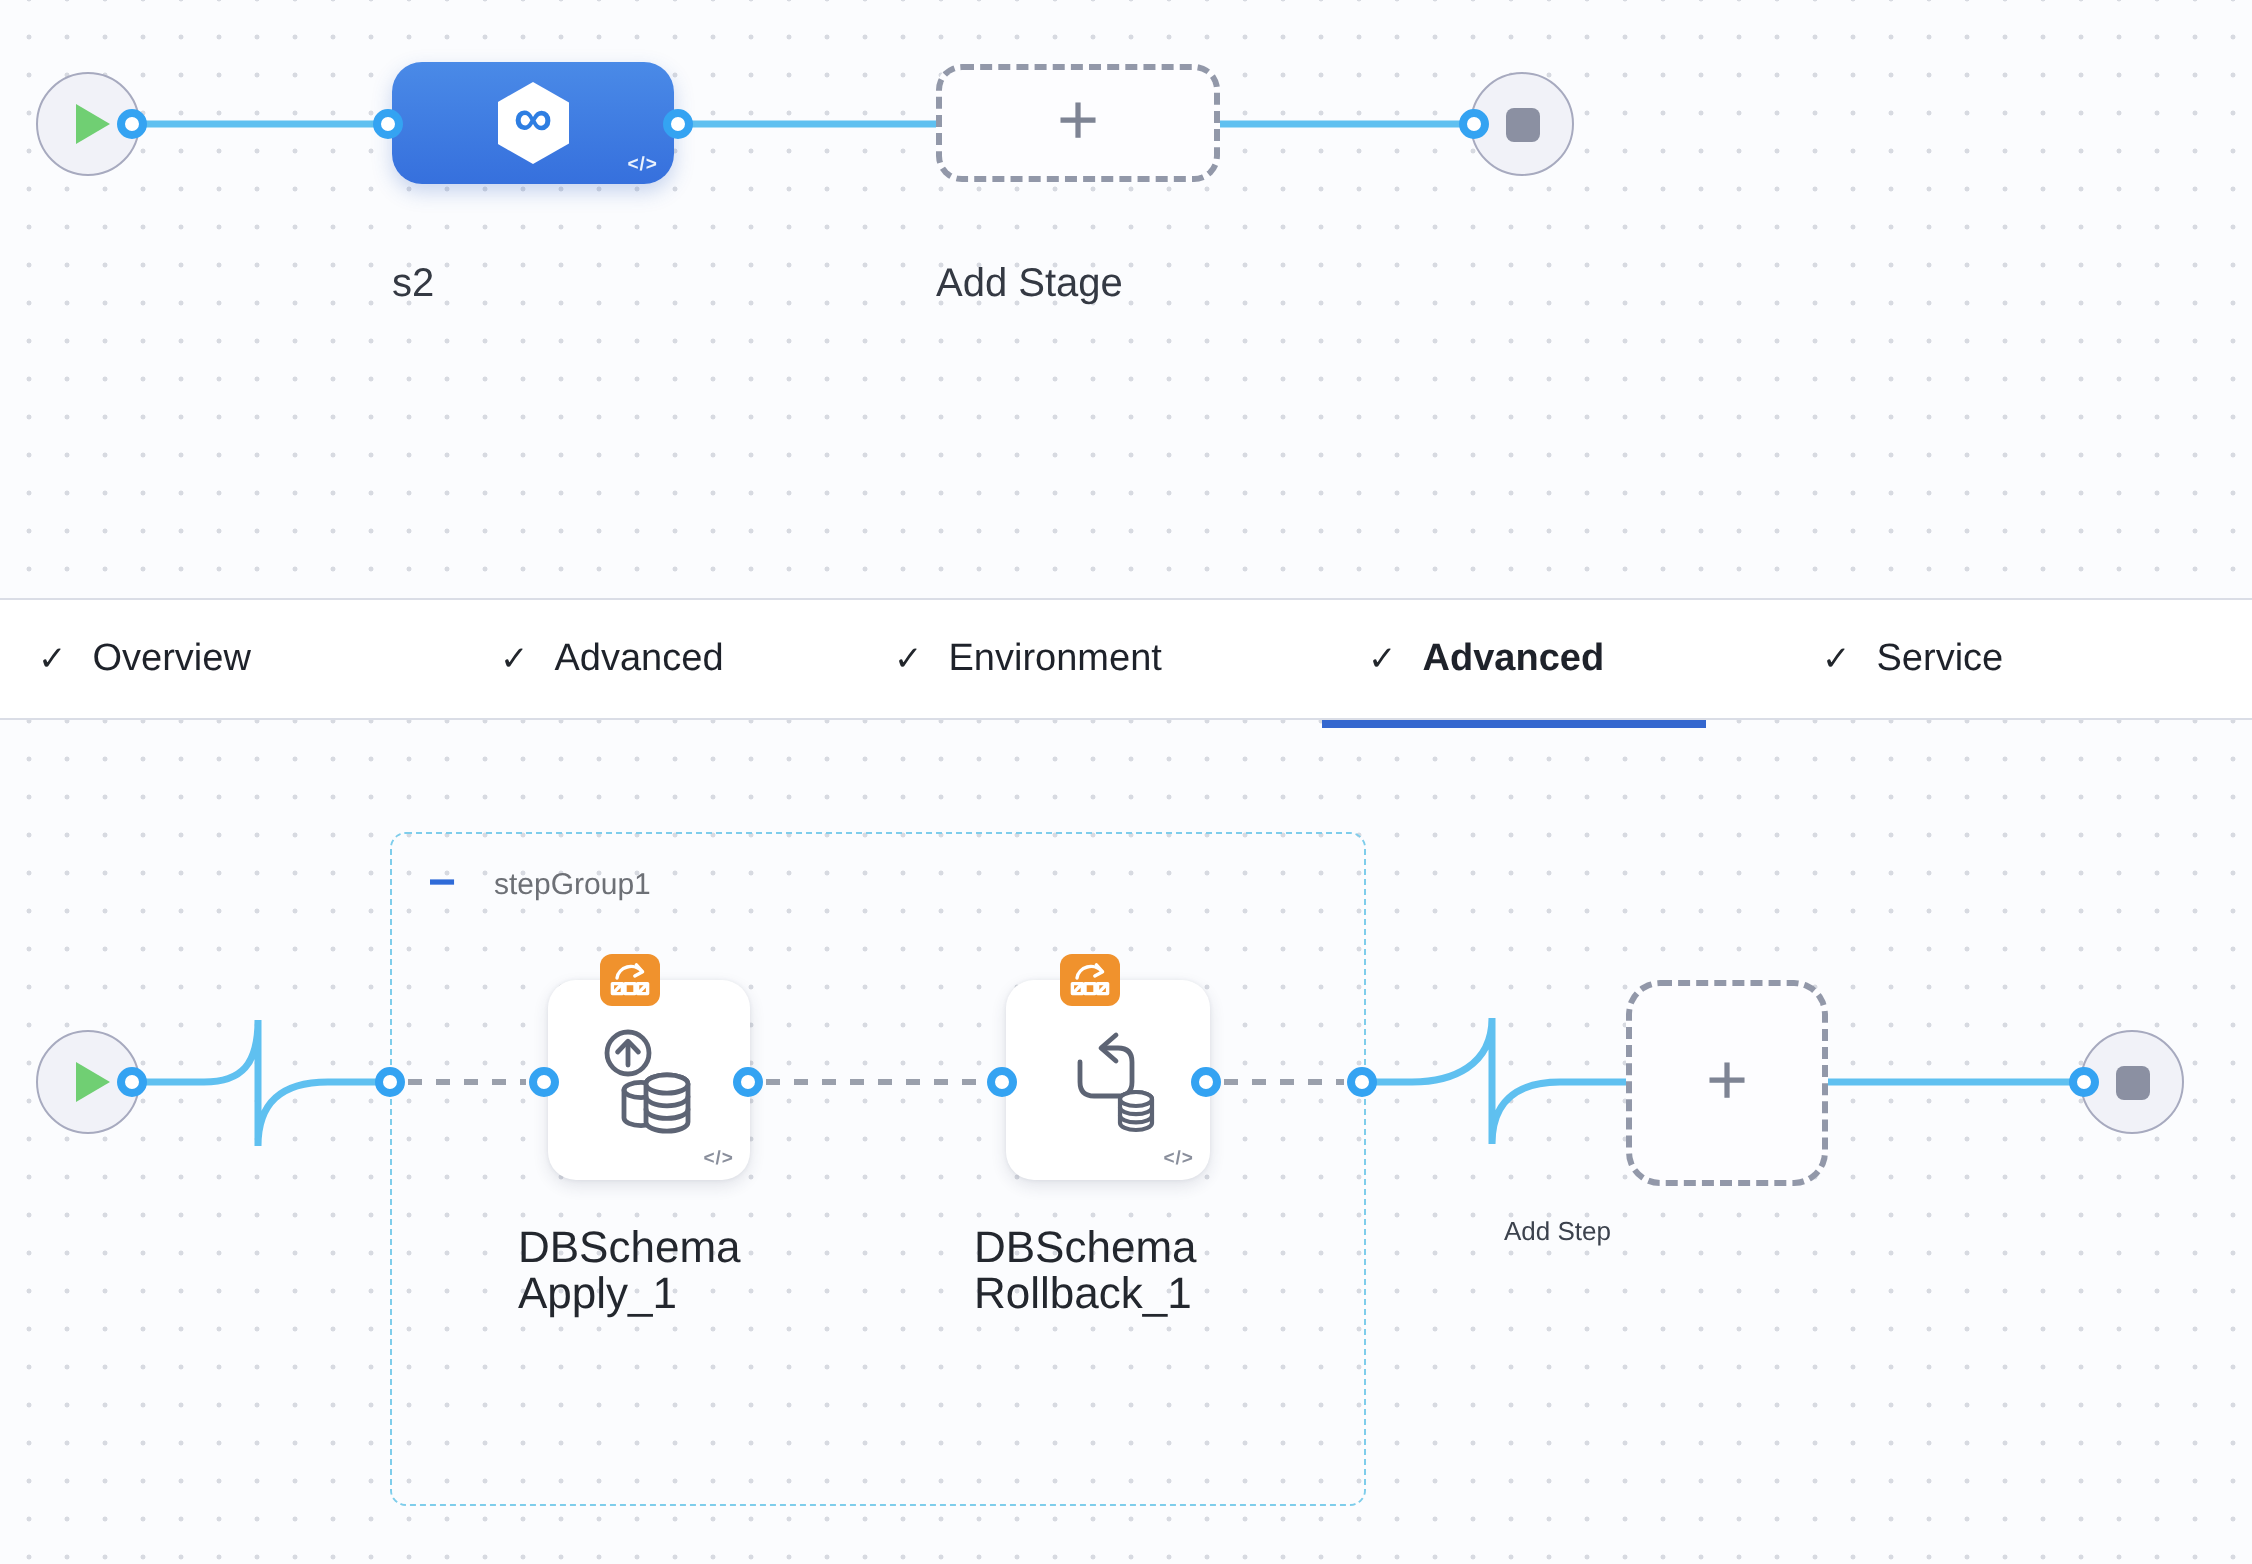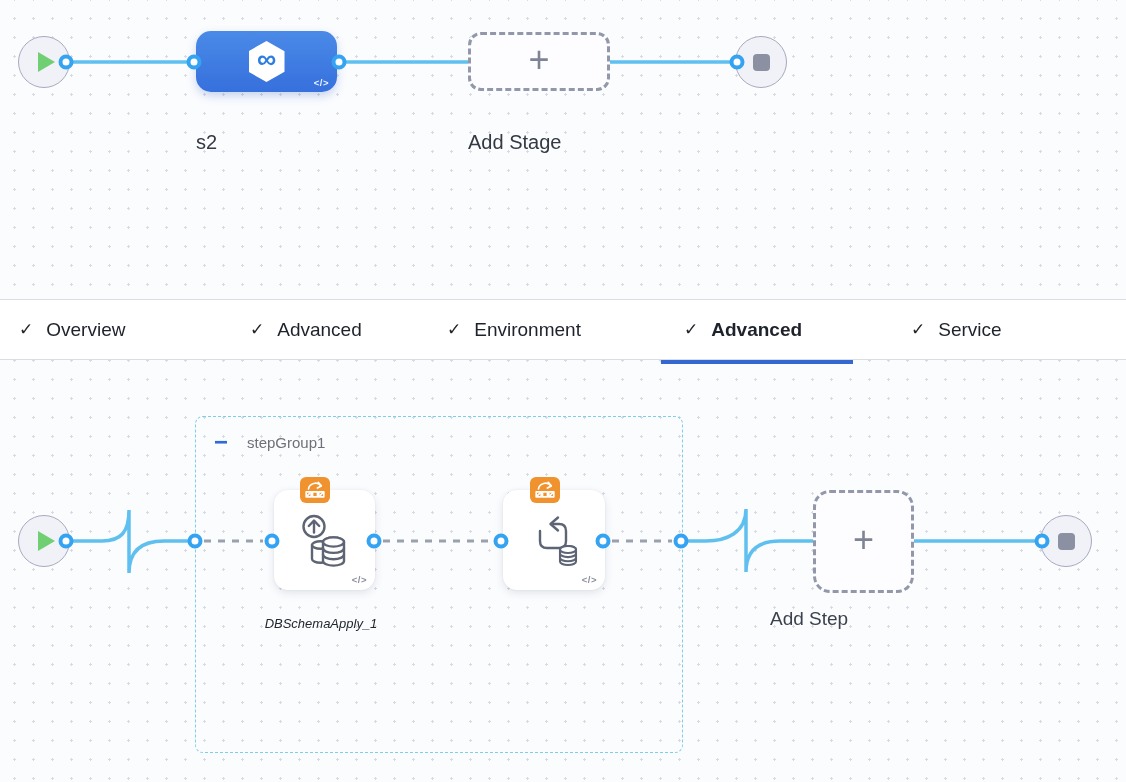--- a/index.html
+++ b/index.html
@@ -56,22 +56,22 @@
     display:flex; align-items:center; justify-content:center;
   }
   .add-stage { left:468px; top:32px; width:142px; height:59px; border-radius:13px; }
   .add-step  { left:813px; top:490px; width:101px; height:103px; border-radius:17px; }
   .plus-glyph { color:#7e8494; font-size:36px; font-weight:300; line-height:1; margin-top:-4px; }
 
   .node-label {
     position:absolute; text-align:left; color:#343943; font-size:20px; z-index:2;
   }
   .step-label {
-    position:absolute; text-align:center; color:#23272e; font-size:13px; line-height:23px;
-    width:124px; word-break:break-all; z-index:2;font-style:italic;
+    position:absolute; text-align:left; color:#23272e; font-size:22px; line-height:23px;
+    width:124px; word-break:break-all; z-index:2;
   }
 
   
   .tabbar {
     position:absolute; left:0; top:299px; width:1126px; height:61px;
     background:#ffffff; box-sizing:border-box;
     border-top:1px solid #dadde6; border-bottom:1px solid #dadde6; z-index:3;
   }
   .tab {
     position:absolute; top:0; height:100%; display:flex; align-items:center;
@@ -222,25 +222,26 @@
     <svg class="main-icon" width="56" height="56" viewBox="0 0 56 56" fill="none" stroke="#5d6474" stroke-width="2.4" stroke-linecap="round" stroke-linejoin="round">
       <path d="M27,12 H33 Q40,12 40,19 V29 Q40,36 33,36 H21 Q14,36 14,29 V19"></path>
       <polyline points="32,5.5 24.5,12 32,18.5"></polyline>
       <path d="M34,37.5 a8,3.5 0 0 1 16,0 V49.5 a8,3.5 0 0 1 -16,0 Z" fill="#ffffff" stroke-width="2.1"></path>
       <ellipse cx="42" cy="37.5" rx="8" ry="3.5" fill="#ffffff" stroke-width="2.1"></ellipse>
       <path d="M34,41.6 a8,3.5 0 0 0 16,0" stroke-width="2.1"></path>
       <path d="M34,45.7 a8,3.5 0 0 0 16,0" stroke-width="2.1"></path>
     </svg>
     <span class="yaml-gray">&lt;/&gt;</span>
   </div>
+  <div class="step-label" style="left:487px; top:612px;">DBSchemaRollback_1</div>
 
   <div class="add-node add-step">
     <span class="plus-glyph">+</span>
   </div>
-  <div class="node-label" style="left:770px; top:608px; width:140px; font-size:19px; color:#3c424d;">Add Step</div>
+  <div class="node-label" style="left:752px; top:608px; width:140px; font-size:13px; color:#3c424d;">Add Step</div>
 
   <div class="node-circle" style="left:1040px; top:515px;">
     <div class="stop-sq"></div>
   </div>
 
   <svg class="ports" width="1126" height="782" viewBox="0 0 1126 782">
     <circle class="port" cx="66" cy="62" r="5.5"></circle>
     <circle class="port" cx="194" cy="62" r="5.5"></circle>
     <circle class="port" cx="339" cy="62" r="5.5"></circle>
     <circle class="port" cx="737" cy="62" r="5.5"></circle>

